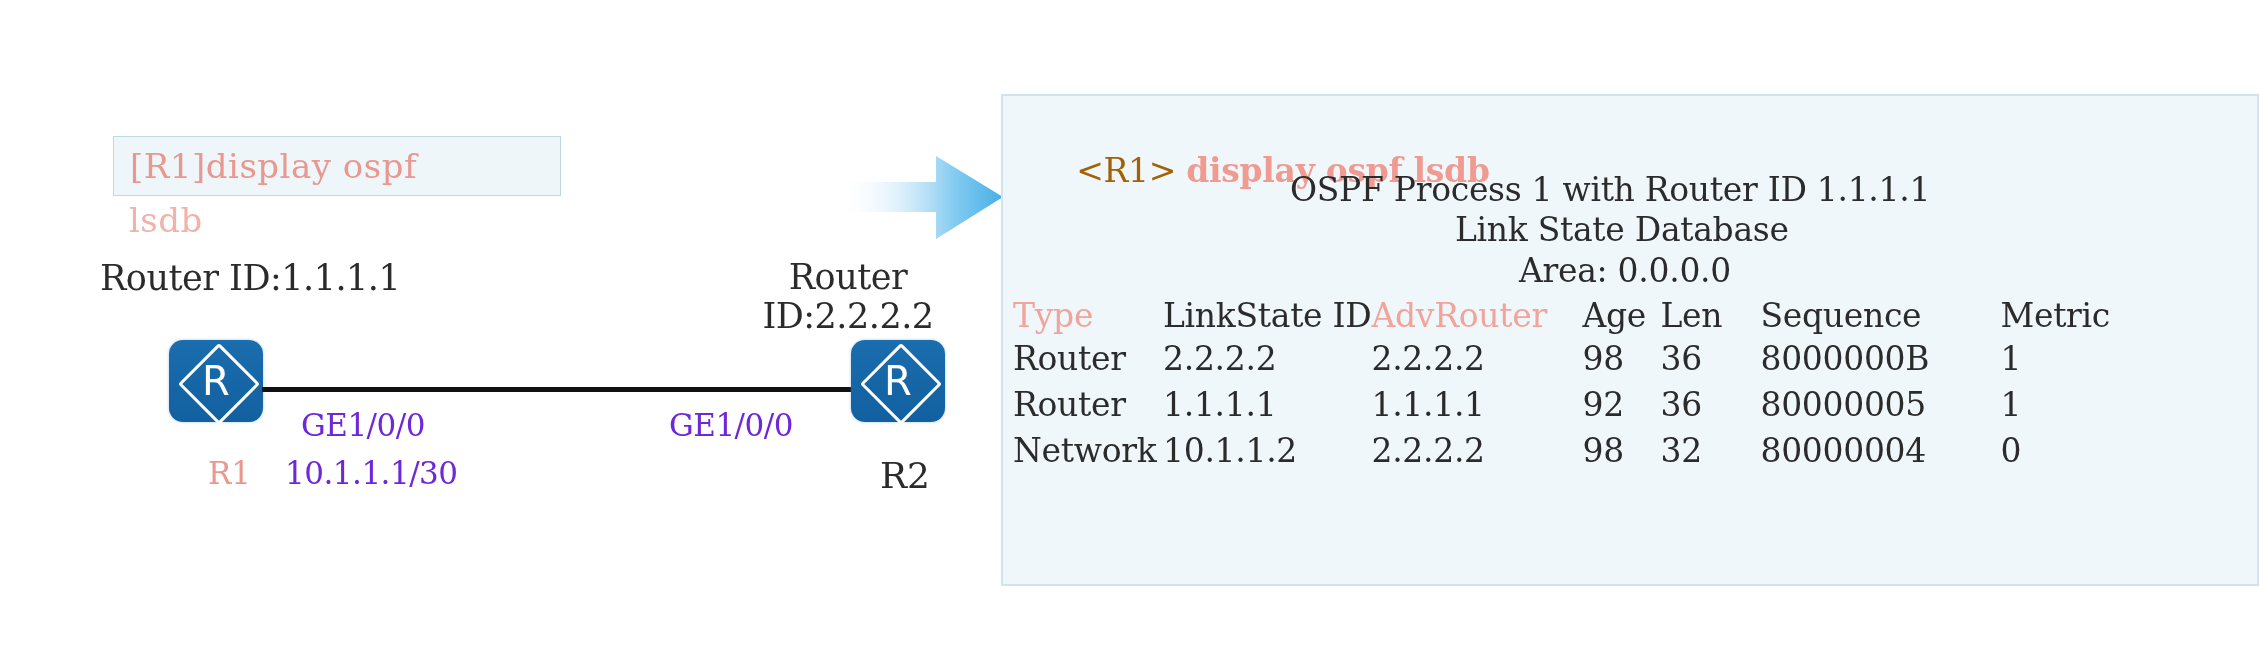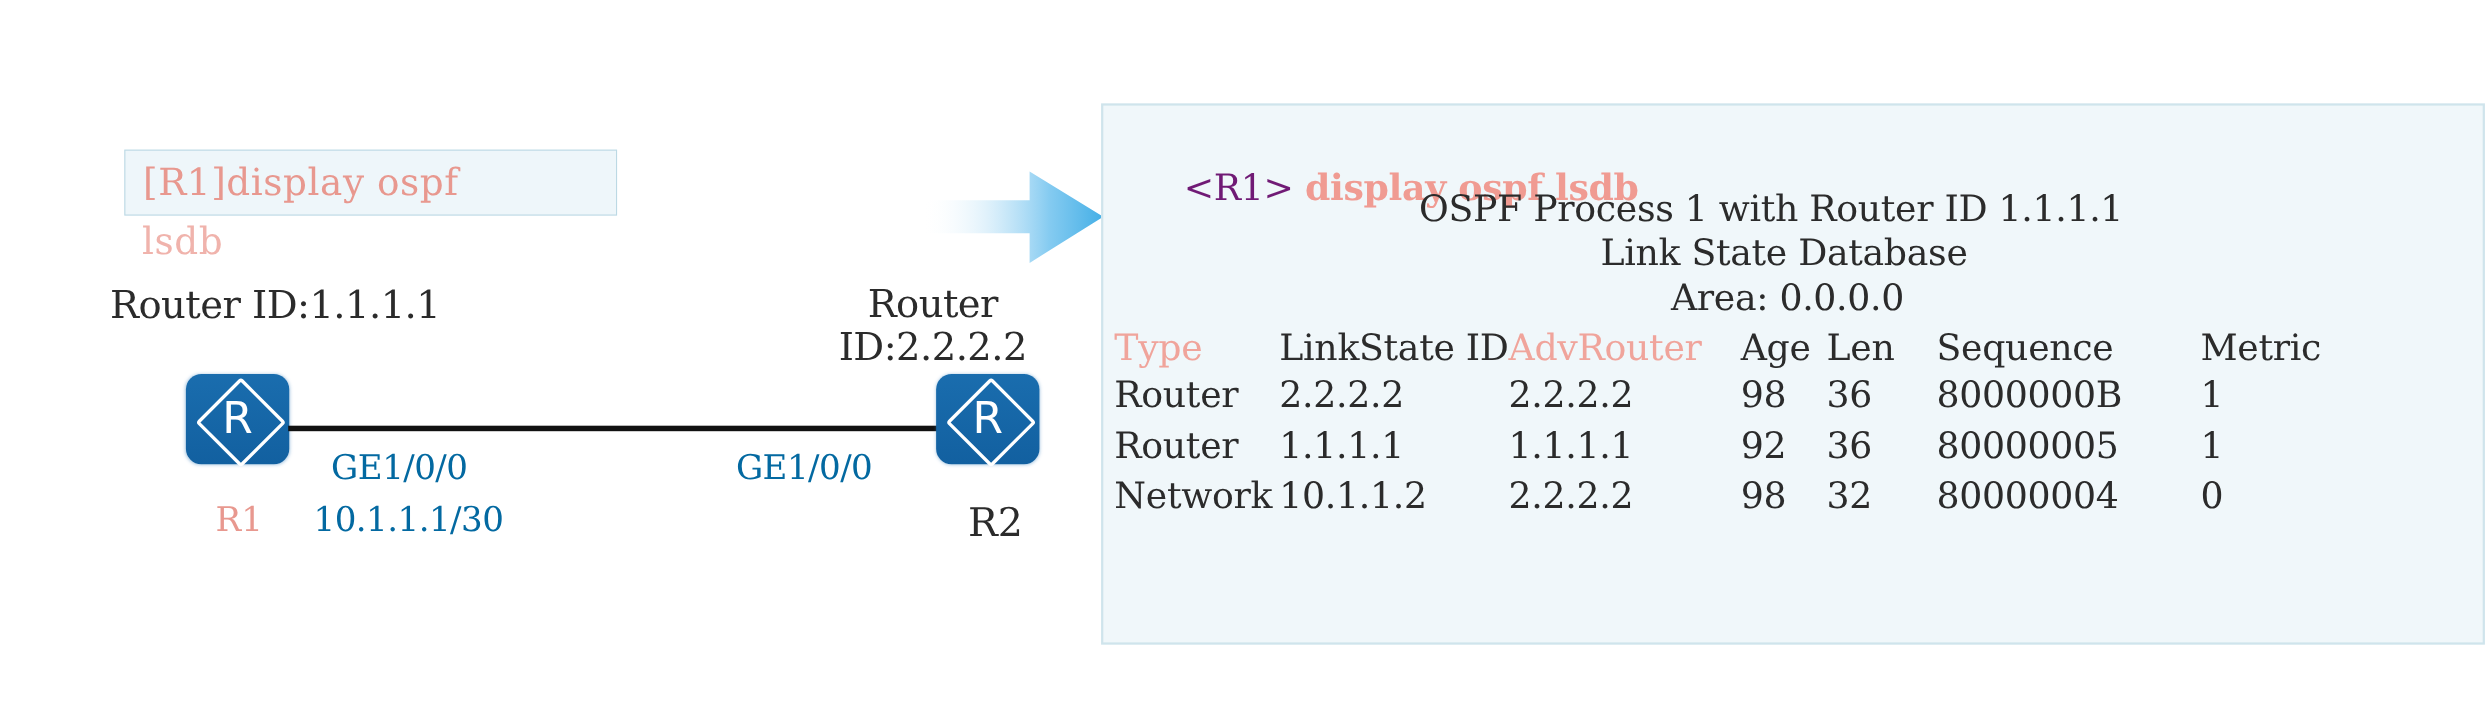--- a/index.html
+++ b/index.html
@@ -101,34 +101,34 @@
 
   #link-line {
     position: absolute;
     left: 262px; top: 387px;
     width: 590px; height: 5px;
     background: #111111;
   }
 
   .iface-label {
     position: absolute;
-    color: #0369a1;
+    color: #6d28d9;
     font-size: 31px;
     font-family: "DejaVu Serif", "Liberation Serif", serif;
     white-space: nowrap;
     letter-spacing: -0.5px;
   }
   #iface-left-name  { left: 301px; top: 407px; }
   #iface-left-addr  { left: 285px; top: 455px; }
   #iface-right-name { left: 669px; top: 407px; }
   #iface-right-addr { left: 641px; top: 455px; }
 
   #label-r1 {
     position: absolute;
-    left: 196px; top: 455px;
+    left: 208px; top: 455px;
     color: #e8988f;
     font-size: 31px;
     font-family: "DejaVu Serif", "Liberation Serif", serif;
   }
   #label-r2 {
     position: absolute;
     left: 860px; top: 455px;
     color: #2b2b2b;
     font-size: 36px;
     font-family: "DejaVu Serif", "Liberation Serif", serif;
@@ -159,21 +159,21 @@
   }
   .term-line {
     position: absolute;
     white-space: pre;
     font-size: 33px;
     color: #2b2b2b;
     letter-spacing: -0.3px;
     font-family: "DejaVu Serif", "Liberation Serif", serif;
   }
   #term-prompt-line { left: 12px; top: 16px; }
-  #term-prompt-line .prompt { color: #701a75; }
+  #term-prompt-line .prompt { color: #a16207; }
   #term-prompt-line .cmd { color: #f09b92; font-weight: bold; }
 
   #term-proc-line  { left: 287px; top: 74px; }
   #term-lsdb-line  { left: 452px; top: 114px; }
   #term-area-line  { left: 516px; top: 155px; }
 
   
   #lsdb-table {
     position: absolute;
     left: 10px; top: 199px;

